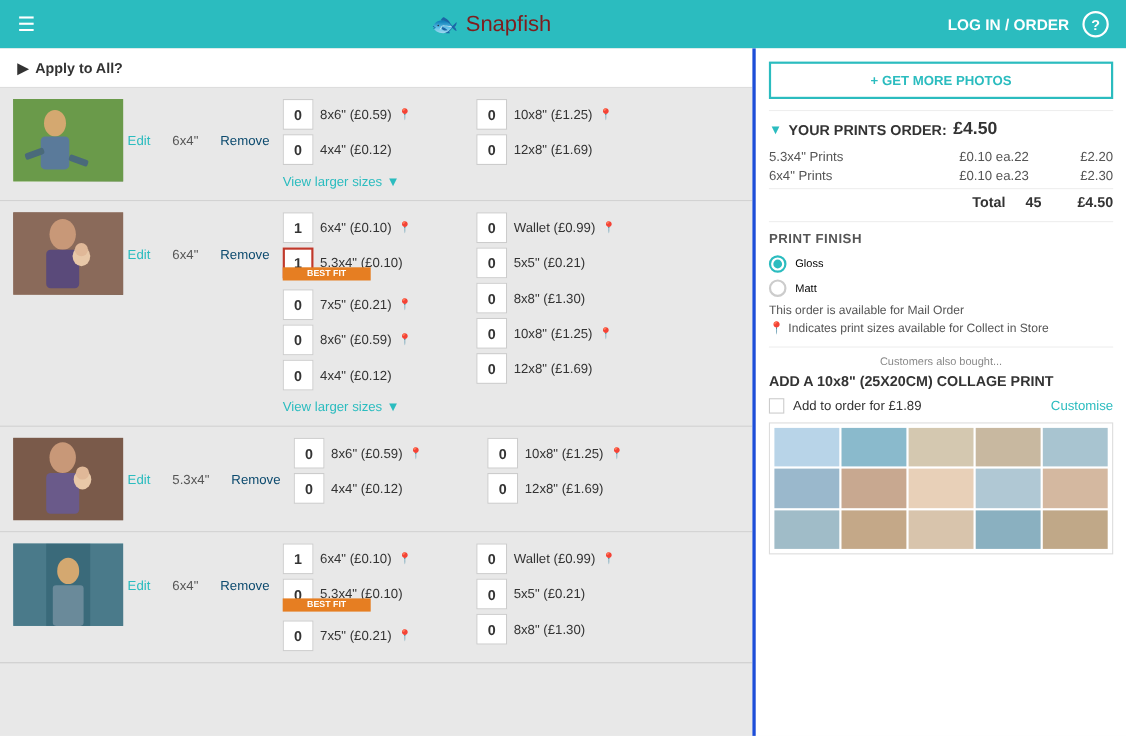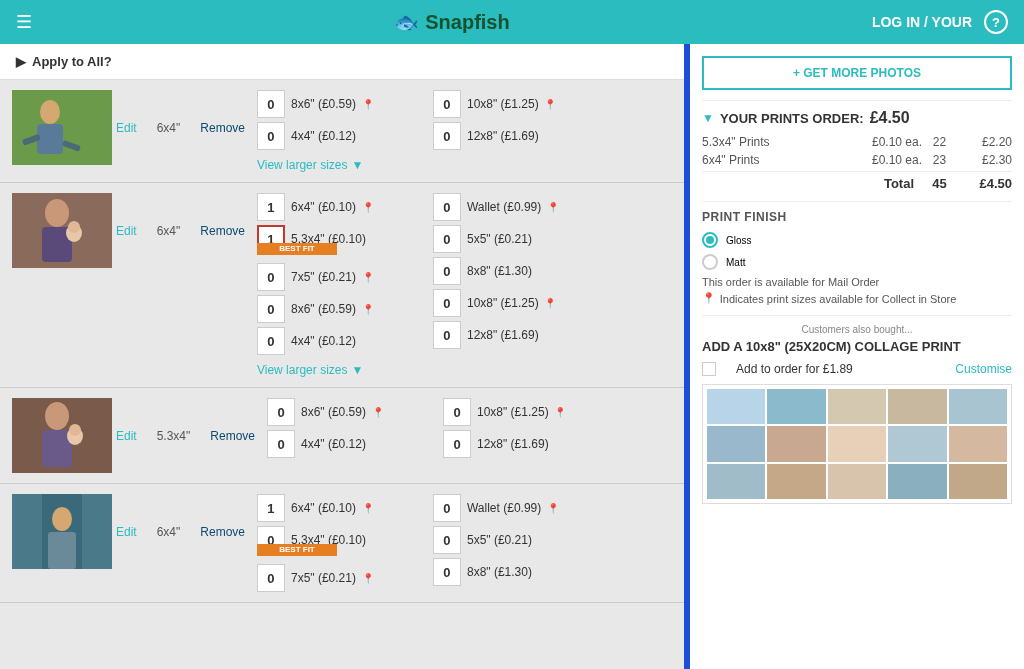--- a/index.html
+++ b/index.html
@@ -79,59 +79,59 @@
       position: absolute; bottom: -2px; left: 0; right: 0;
       background: #e67e22; color: white; font-size: 8px; font-weight: bold;
       text-align: center; padding: 1px 2px; line-height: 1.2;
       width: 80px;
     }
     .print-item-wrapper { position: relative; display: inline-flex; flex-direction: column; }
     .view-larger { color: #2bbcbf; font-size: 12px; cursor: pointer; display: flex; align-items: center; gap: 4px; margin-top: 4px; }
 
     
     .right-panel {
-      width: 340px; background: white; border-left: 6px solid #1d4ed8;
+      width: 340px; background: white; border-left: 3px solid #1d4ed8;
       padding: 12px; overflow-y: auto; display: flex; flex-direction: column; gap: 10px;
     }
     .action-buttons { display: flex; gap: 8px; }
     .btn-get-photos {
       flex: 1; background: white; border: 2px solid #2bbcbf; color: #2bbcbf;
       padding: 8px 4px; font-size: 12px; font-weight: bold; cursor: pointer; text-align: center;
     }
     .btn-add-cart {
       flex: 1; background: #2bbcbf; border: none; color: white;
       padding: 8px 4px; font-size: 12px; font-weight: bold; cursor: pointer;
       display: flex; align-items: center; justify-content: center; gap: 4px;
     }
     .order-summary { border-top: 1px solid #eee; padding-top: 8px; }
     .order-title { font-size: 13px; font-weight: bold; color: #333; display: flex; align-items: center; gap: 6px; margin-bottom: 8px; }
     .order-title-price { color: #333; font-size: 16px; font-weight: bold; }
     .order-row { display: flex; align-items: center; font-size: 12px; color: #555; margin-bottom: 4px; }
     .order-row-label { flex: 1; }
     .order-row-price { width: 55px; text-align: right; }
-    .order-row-qty { width: 35px; text-align: center; }
+    .order-row-qty { width: 35px; }
     .order-total-row { display: flex; font-size: 13px; font-weight: bold; color: #333; margin-top: 4px; border-top: 1px solid #eee; padding-top: 4px; }
     .order-total-label { flex: 1; text-align: right; padding-right: 8px; }
     .order-total-qty { width: 35px; text-align: center; }
     .order-total-price { width: 55px; text-align: right; }
 
     .print-finish-section { border-top: 1px solid #eee; padding-top: 8px; }
     .print-finish-title { font-size: 12px; font-weight: bold; color: #555; letter-spacing: 0.5px; margin-bottom: 8px; }
     .finish-option { display: flex; align-items: center; gap: 8px; margin-bottom: 6px; font-size: 10px; }
     .radio-circle { width: 16px; height: 16px; border-radius: 50%; border: 2px solid #ccc; background: white; display: flex; align-items: center; justify-content: center; }
     .radio-circle.selected { border-color: #2bbcbf; }
     .radio-inner { width: 8px; height: 8px; border-radius: 50%; background: #2bbcbf; }
     .mail-order-note { font-size: 11px; color: #555; margin-top: 4px; }
     .collect-note { display: flex; align-items: center; gap: 4px; font-size: 11px; color: #555; margin-top: 4px; }
     .pin-small { color: #2bbcbf; font-size: 11px; }
 
     .customers-section { border-top: 1px solid #eee; padding-top: 8px; }
     .customers-title { font-size: 10px; color: #888; margin-bottom: 4px; text-align: center; }
     .collage-title { font-size: 13px; font-weight: bold; color: #333; margin-bottom: 8px; }
-    .add-order-row { display: flex; align-items: flex-end; gap: 20px; margin-bottom: 8px; }
+    .add-order-row { display: flex; align-items: flex-end; gap: 8px; margin-bottom: 8px; }
     .checkbox-sq { width: 14px; height: 14px; border: 1px solid #ccc; background: white; }
     .add-order-label { font-size: 12px; color: #333; flex: 1; }
     .customise-link { font-size: 12px; color: #2bbcbf; cursor: pointer; margin-left: 20px; }
     .collage-preview {
       border: 1px solid #ddd; width: 100%; height: 120px;
       display: grid; grid-template-columns: repeat(5, 1fr); grid-template-rows: repeat(3, 1fr);
       gap: 2px; padding: 4px; background: white;
     }
     .collage-cell { background: #ccc; overflow: hidden; }
     .collage-cell:nth-child(1) { background: #b8d4e8; }
@@ -161,24 +161,24 @@
   </style>
 </head>
 <body>
 
 <header class="header">
   <div class="header-left">
     <span class="hamburger">☰</span>
   </div>
   <div class="header-center">
     <span style="font-size:20px;">🐟</span>
-    <span style="font-size:20px; font-weight:bold; color:#14532d;">Snapfish</span>
+    <span style="font-size:20px; font-weight:normal; color:#7f1d1d;">Snapfish</span>
   </div>
   <div class="header-right">
-    <span style="cursor:pointer;">LOG IN / YOUR</span>
+    <span style="cursor:pointer;">LOG IN / ORDER</span>
     <div class="header-help">
       <span>?</span>
     </div>
   </div>
 </header>
 
 <div class="main-layout">
 
   <div class="left-panel">
 

